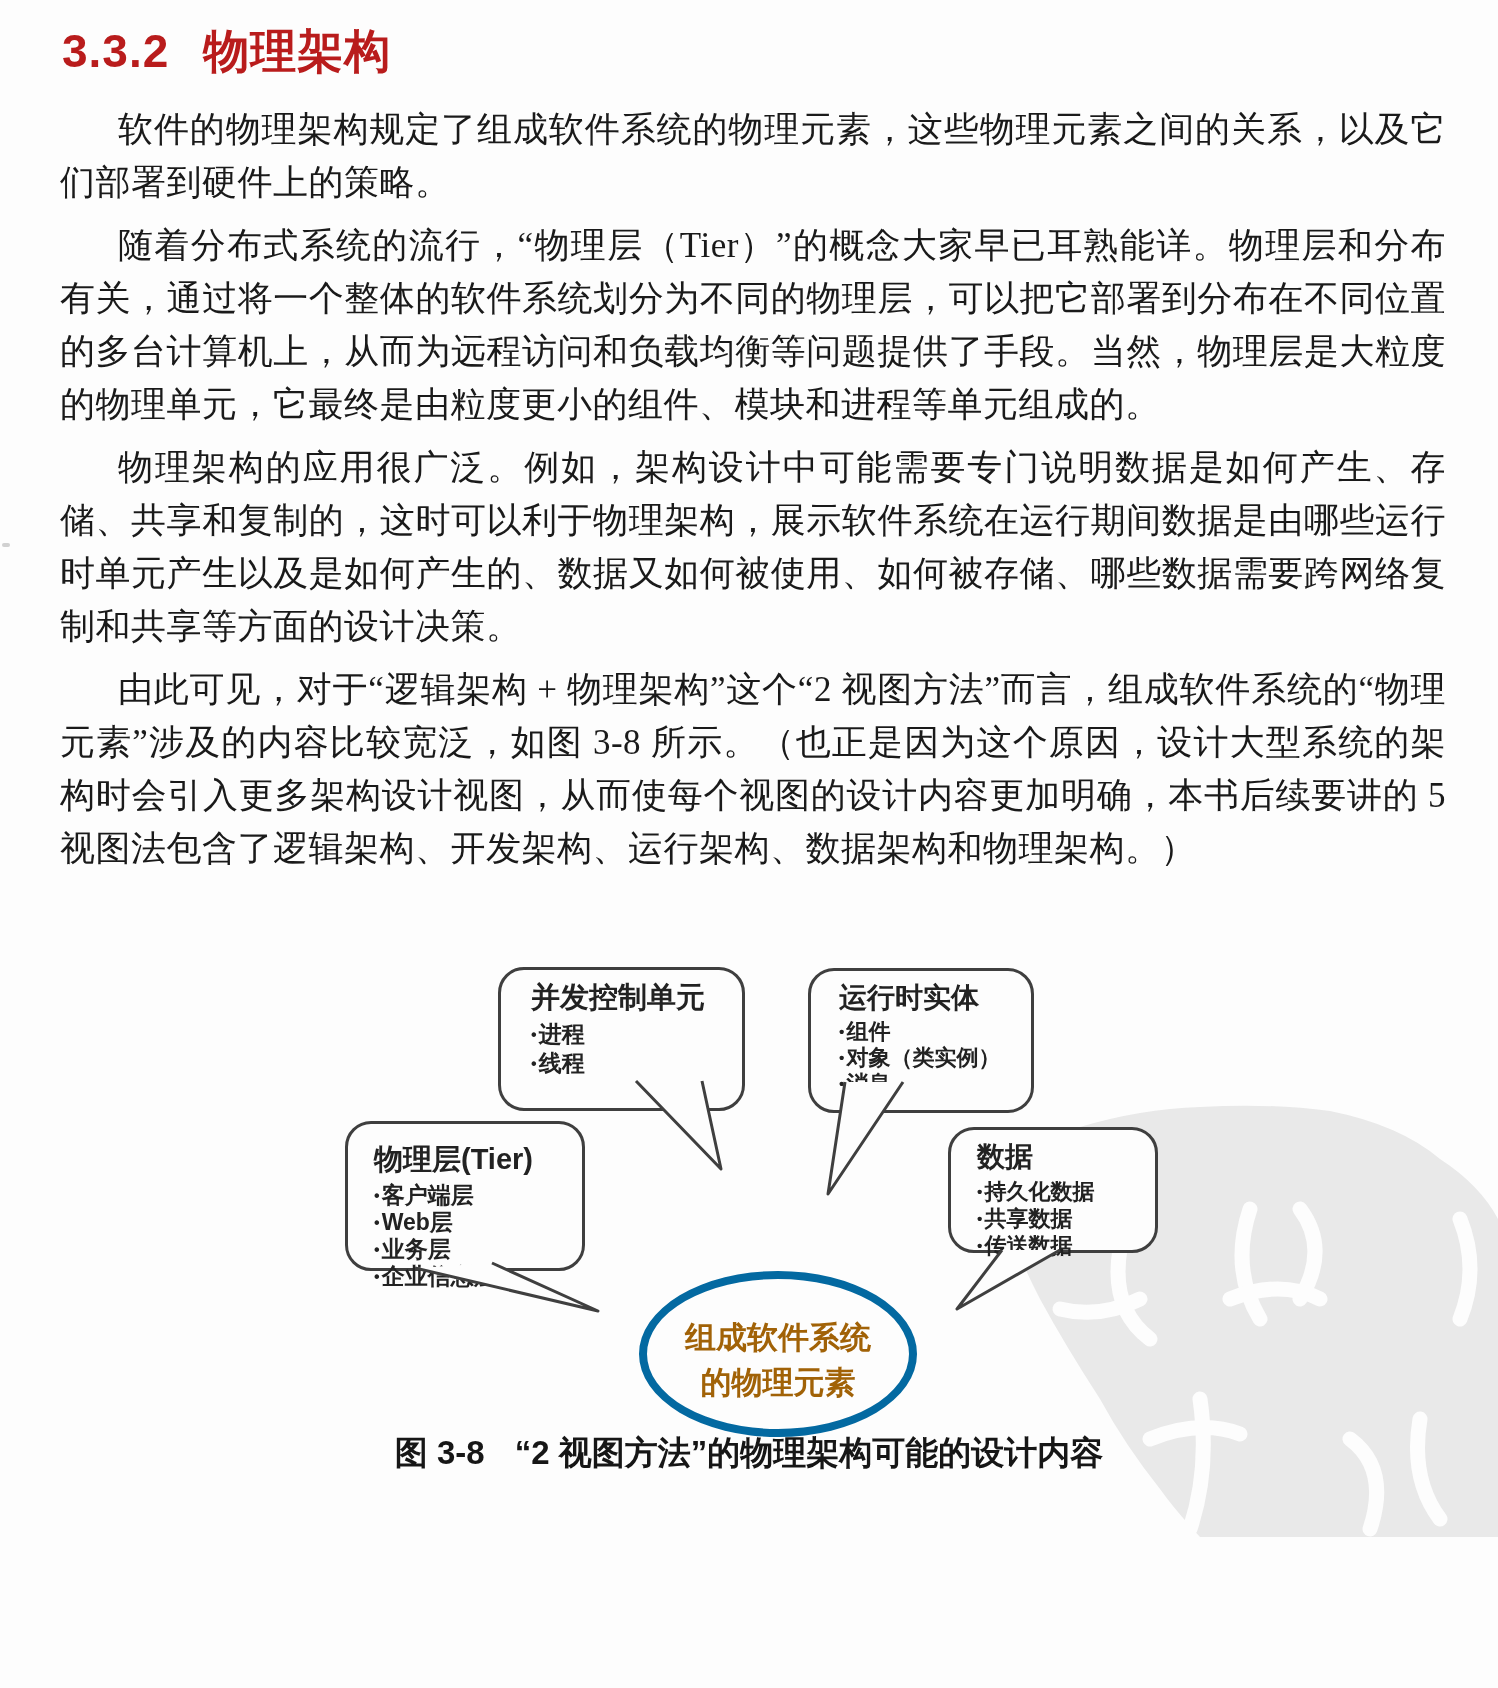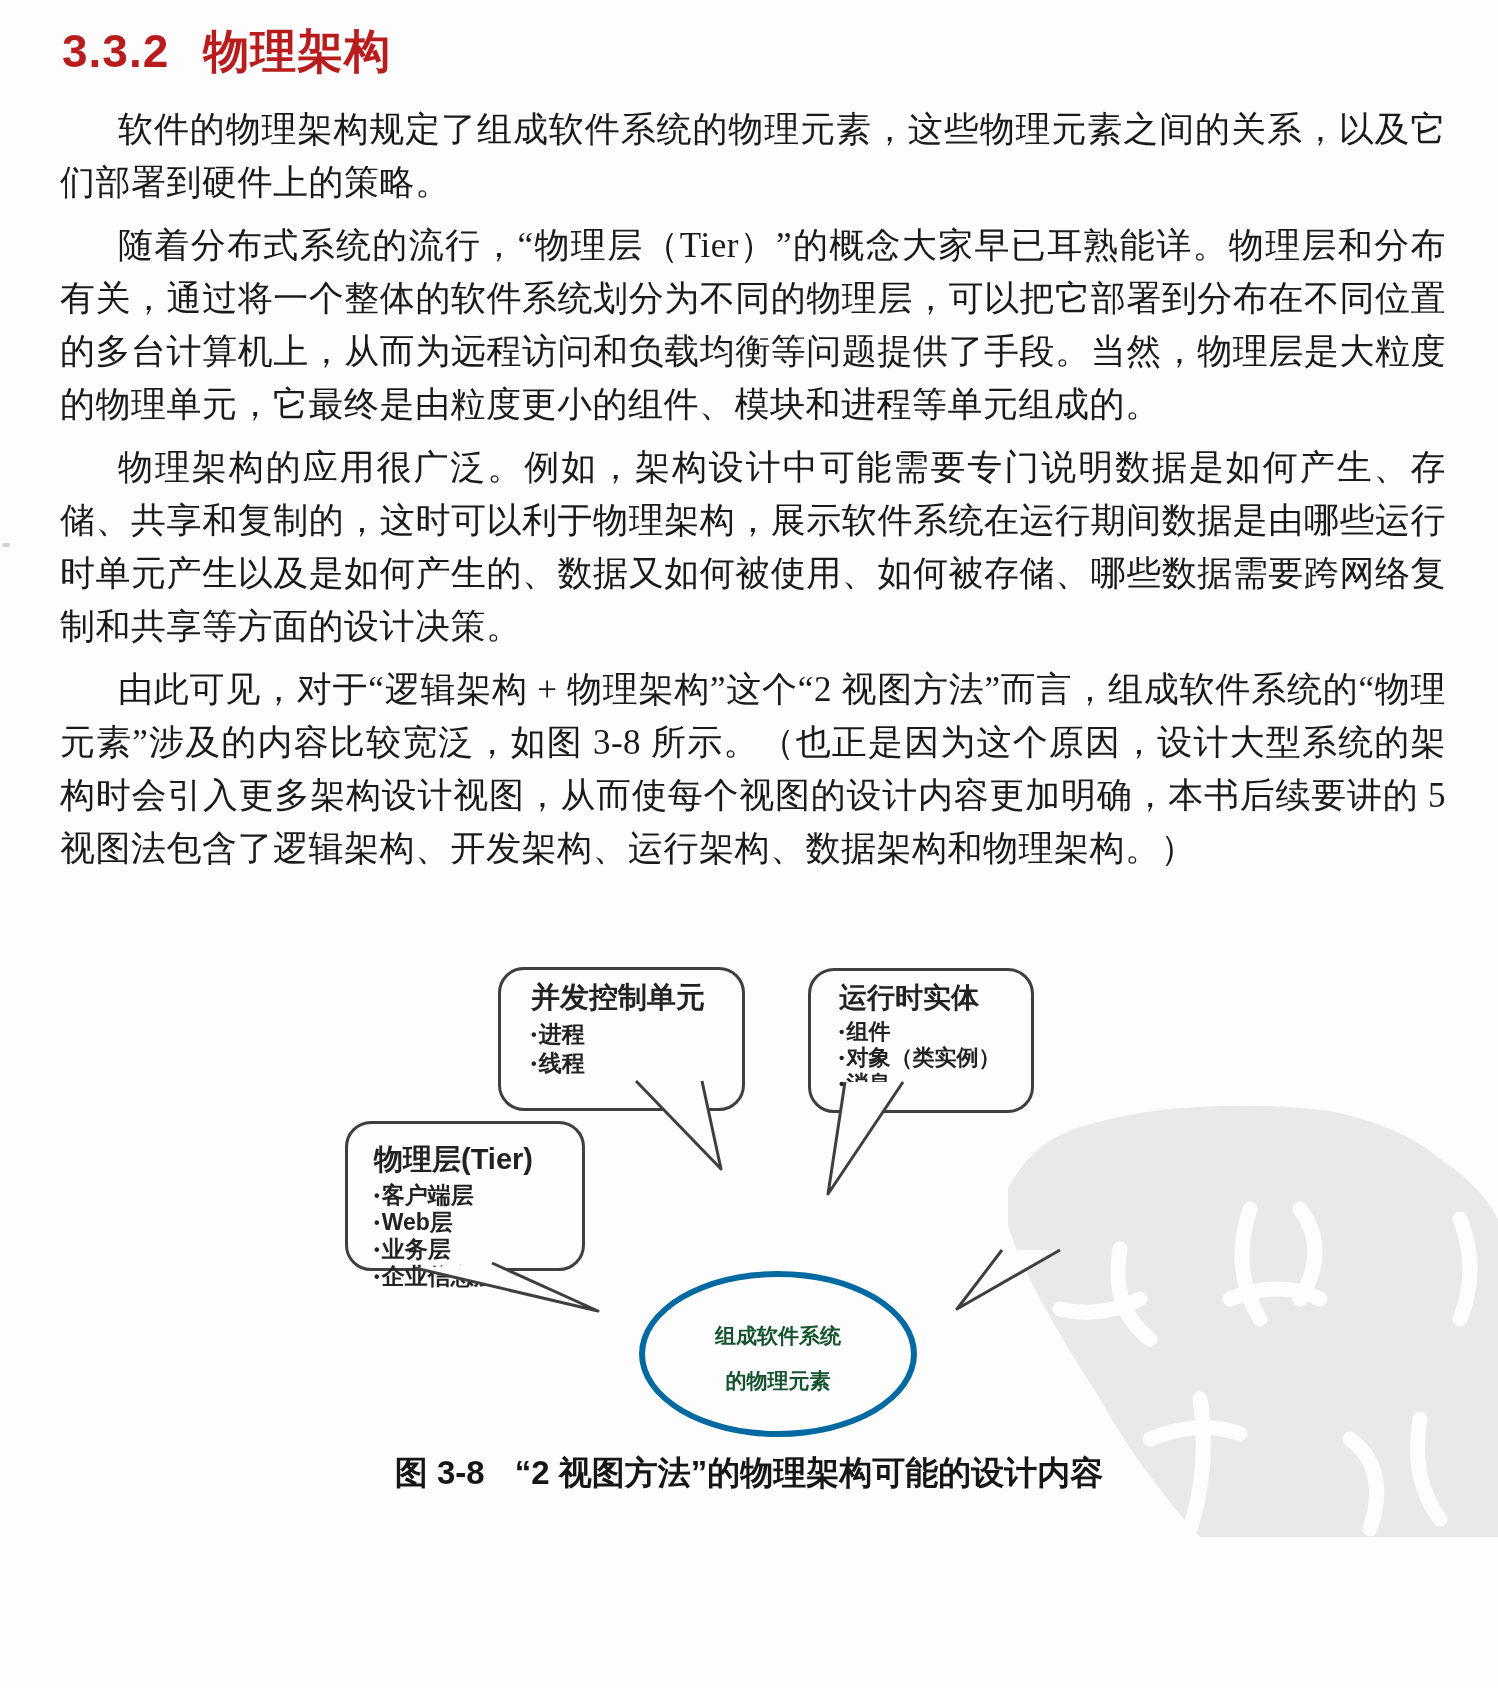--- a/index.html
+++ b/index.html
@@ -78,36 +78,36 @@
   .bubble-d { left: 948px; top: 242px; width: 210px; height: 126px; padding: 8px 0 0 26px; }
   .bubble-d .bubble-title { font-size: 28px; }
   .bubble-d li { font-size: 22px; line-height: 27px; }
 
   .center-ellipse {
     position: absolute;
     z-index: 1;
     left: 639px; top: 386px;
     width: 278px; height: 166px;
     box-sizing: border-box;
-    border: 6px solid #0369a1;
+    border: 8px solid #0369a1;
     border-radius: 50%;
     background: #fdfdfd;
     text-align: center;
     font-family: "Liberation Sans", sans-serif;
     font-weight: 700;
-    font-size: 21px;
+    font-size: 31px;
     line-height: 45px;
-    color: #14532d;
+    color: #a16207;
     padding-top: 36px;
   }
 
   .fig-caption {
     position: absolute;
     z-index: 3;
-    left: 0; top: 566px;
+    left: 0; top: 546px;
     width: 1498px;
     text-align: center;
     font-family: "Liberation Sans", sans-serif;
     font-weight: 700;
     font-size: 33px;
     color: #161616;
   }
   .fig-caption .cap-label { margin-right: 30px; }
 
   .scan-speck {
@@ -171,20 +171,28 @@
     <div class="bubble bubble-c">
       <div class="bubble-title">物理层(Tier)</div>
       <ul>
         <li>客户端层</li>
         <li>Web层</li>
         <li>业务层</li>
         <li>企业信息层</li>
       </ul>
     </div>
 
+    <div class="bubble bubble-d">
+      <div class="bubble-title">数据</div>
+      <ul>
+        <li>持久化数据</li>
+        <li>共享数据</li>
+        <li>传送数据</li>
+      </ul>
+    </div>
 
     <div class="center-ellipse">
       <div>组成软件系统</div>
       <div>的物理元素</div>
     </div>
 
     <svg class="tail-layer" width="1498" height="652" viewBox="0 0 1498 652">
       <g fill="#fdfdfd" stroke="#3f3f3f" stroke-width="3" stroke-linejoin="round">
         <path d="M636,196 L721,284 L702,196"></path>
         <path d="M845,197 L828,309 L903,197"></path>

